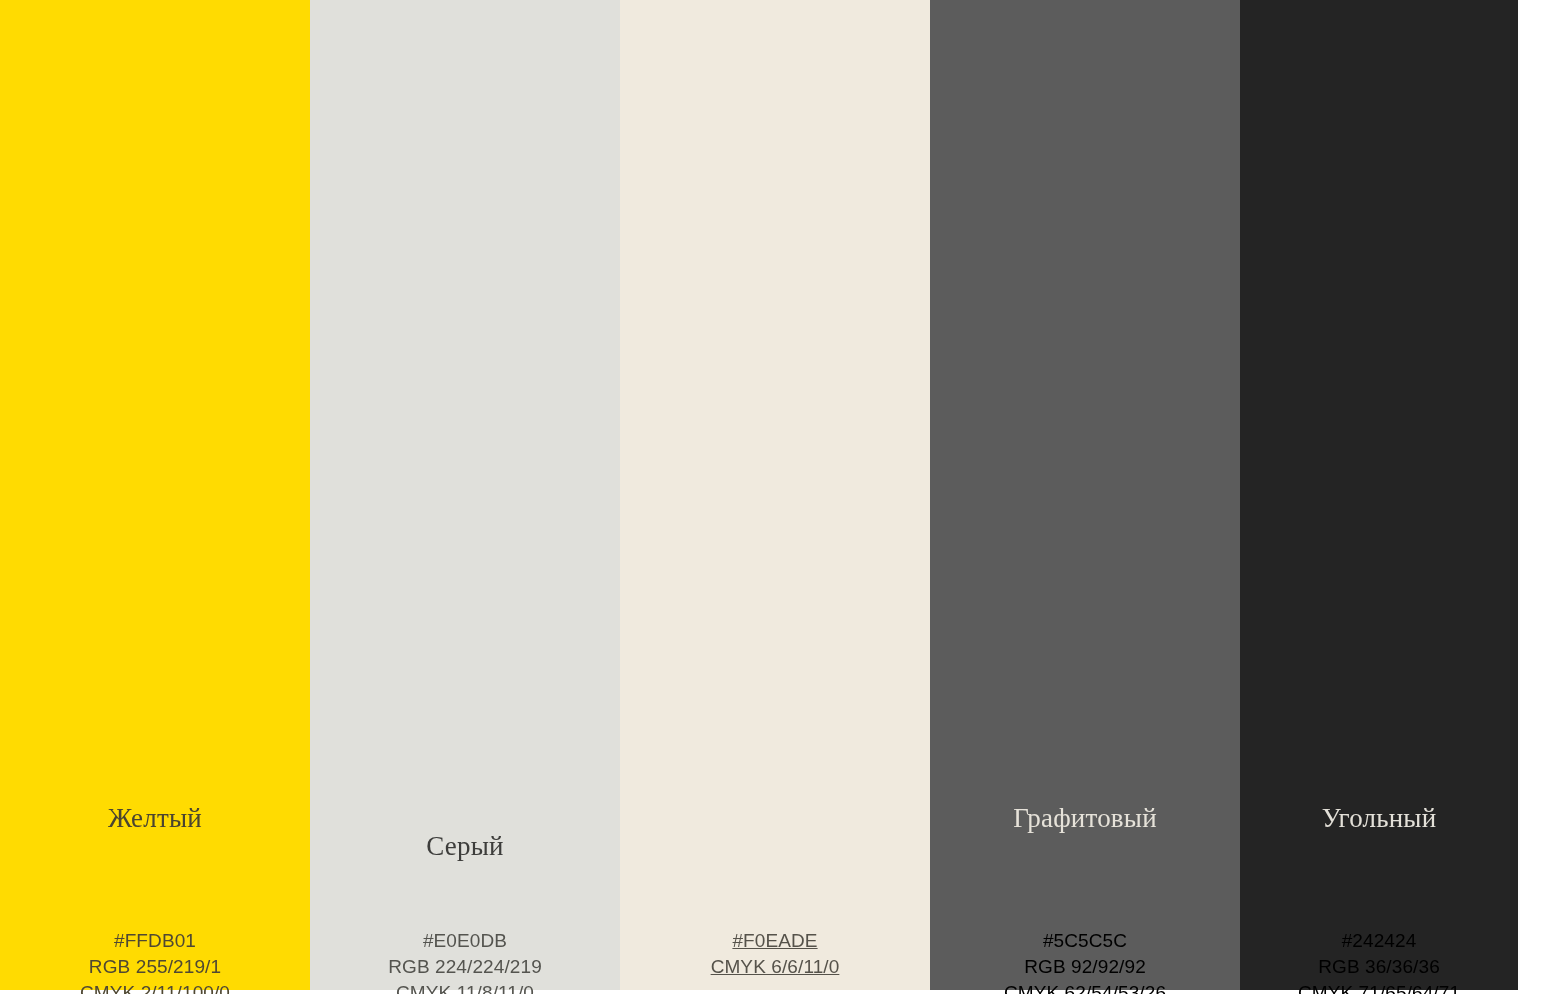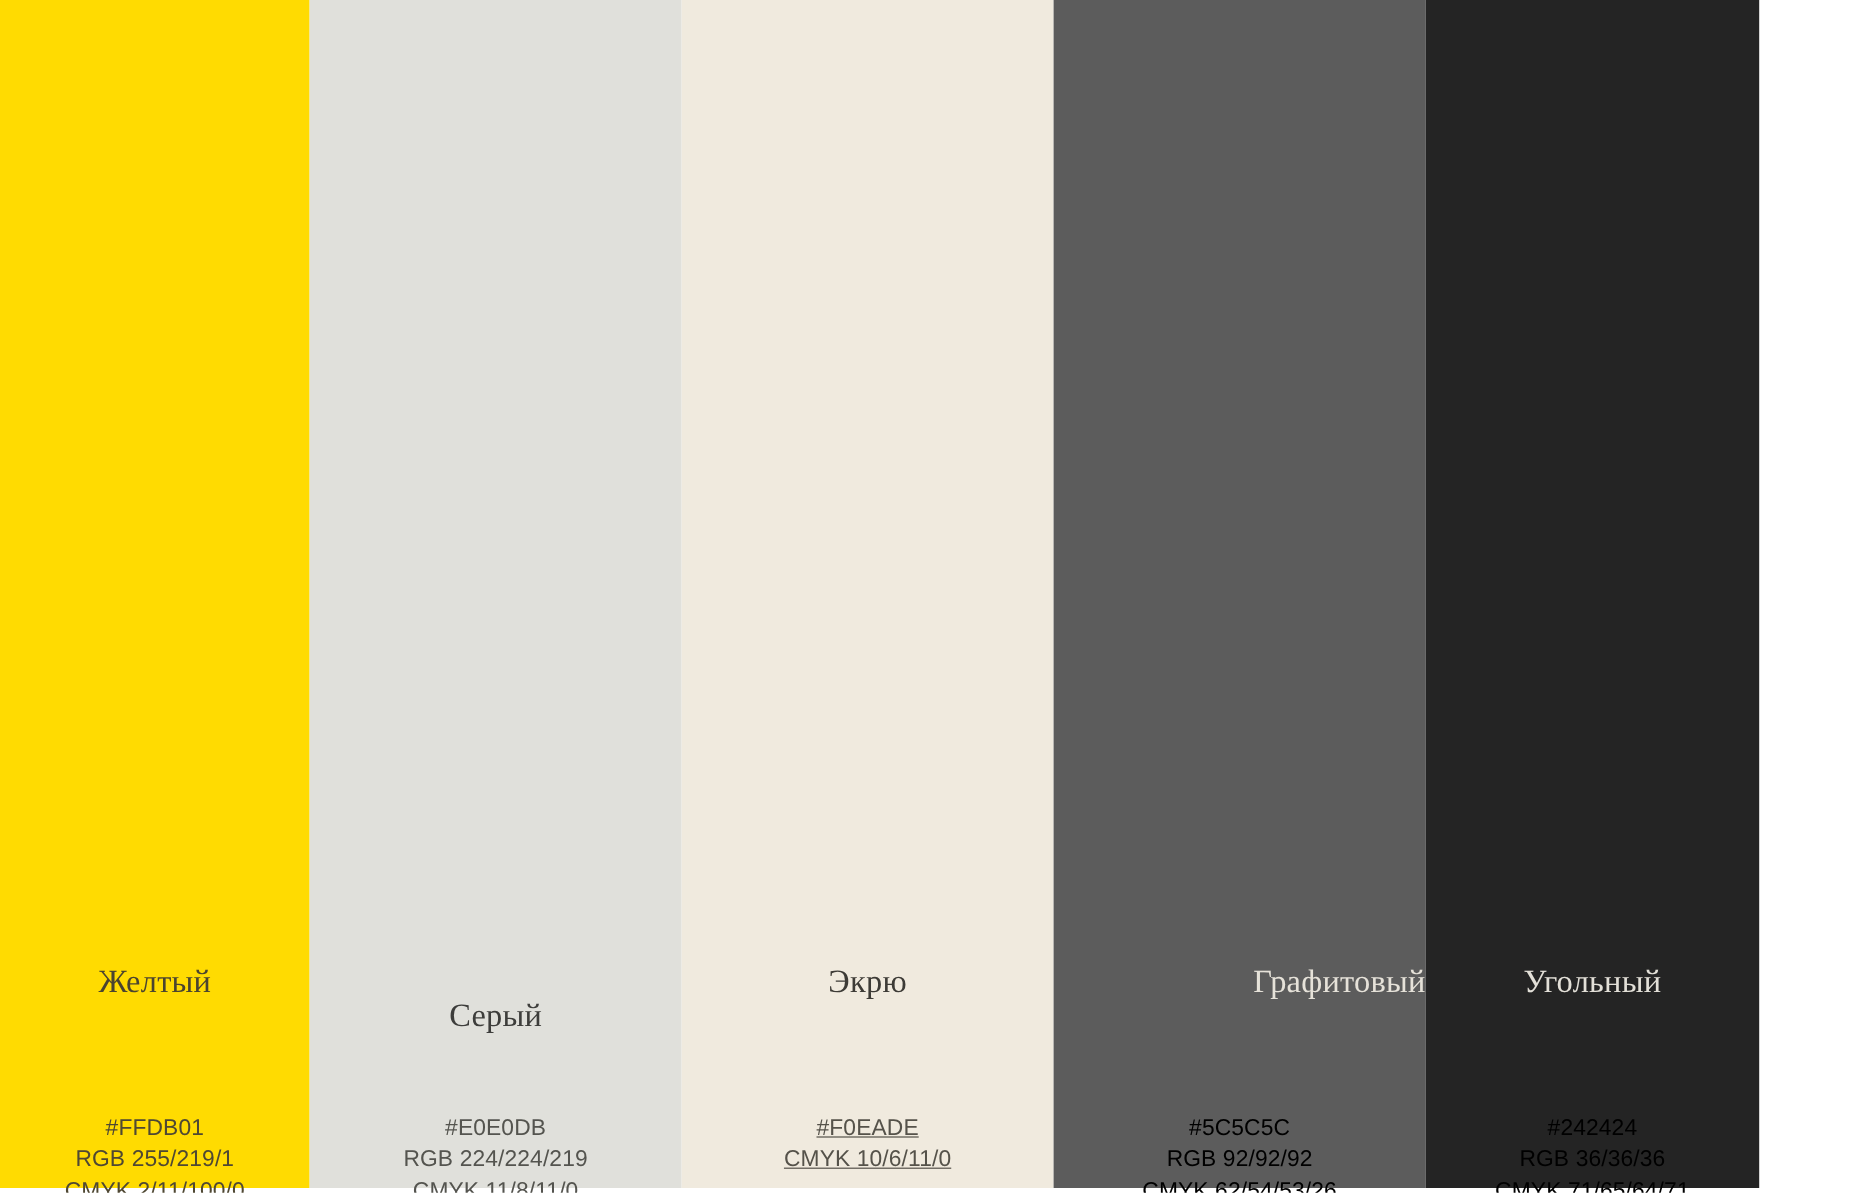--- a/index.html
+++ b/index.html
@@ -53,21 +53,21 @@
     font-family:"Liberation Sans", sans-serif;
     font-size:19px;
     font-weight:400;
     line-height:26px;
     letter-spacing:0.1px;
     margin-top:16px;
   }
   .code-line { display:block; white-space:nowrap; }
 
   
-  .sw-0 { width:258px; }
+  .sw-0 { width:310px; }
   .sw-1 { width:310px; }
   .sw-2 { width:310px; }
   .sw-3 { width:310px; }
   .sw-4 { width:278px; }
 </style>
 </head>
 <body style="background: rgb(255, 255, 255);">
 
 <div id="palette">
 
@@ -86,30 +86,29 @@
     <div class="swatch-name" style="color: rgb(61, 61, 59); margin-top: 28px;">Серый</div>
     <div class="swatch-codes" style="color: rgb(84, 84, 79);">
       <span class="code-line">#E0E0DB</span>
       <span class="code-line">RGB 224/224/219</span>
       <span class="code-line">CMYK 11/8/11/0</span>
     </div>
   </div>
 
   <div class="swatch sw-2">
     <div class="swatch-inner" style="background: rgb(240, 234, 222);"></div>
-    <div class="swatch-name" style="color: rgb(61, 59, 54);">Экрю</div>
     <div class="swatch-codes" style="color: rgb(85, 82, 74); text-decoration: underline;">
       <span class="code-line">#F0EADE</span>
-      <span class="code-line">CMYK 10/6/11/0</span>
+      <span class="code-line">CMYK 6/6/11/0</span>
     </div>
   </div>
 
   <div class="swatch sw-3">
     <div class="swatch-inner" style="background: rgb(92, 92, 92);"></div>
-    <div class="swatch-name" style="color: rgb(230, 226, 217); text-align: right;">Графитовый</div>
+    <div class="swatch-name" style="color: rgb(230, 226, 217);">Графитовый</div>
     <div class="swatch-codes" style="color: #000000;">
       <span class="code-line">#5C5C5C</span>
       <span class="code-line">RGB 92/92/92</span>
       <span class="code-line">CMYK 62/54/53/26</span>
     </div>
   </div>
 
   <div class="swatch sw-4">
     <div class="swatch-inner" style="background: rgb(36, 36, 36);"></div>
     <div class="swatch-name" style="color: rgb(227, 224, 216);">Угольный</div>

